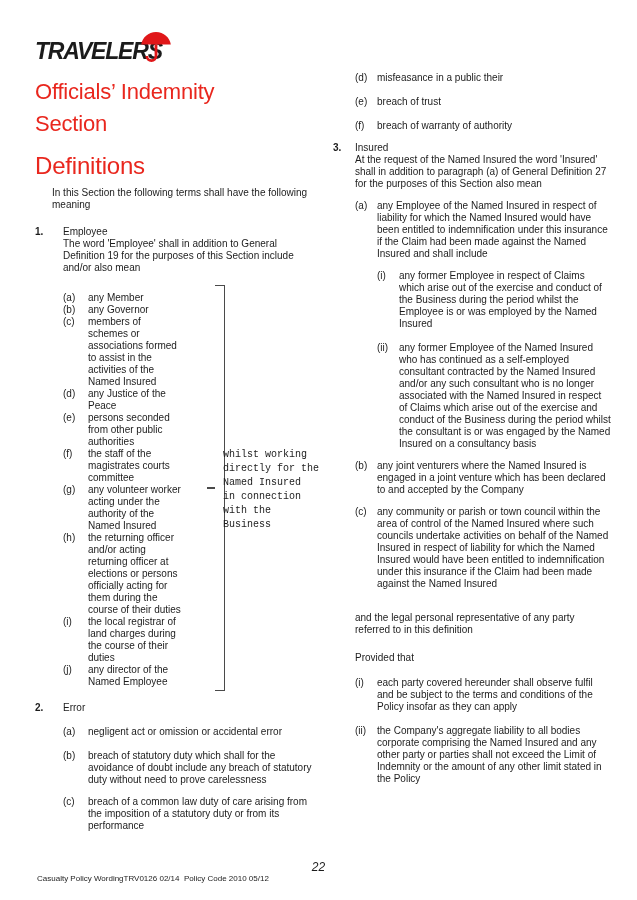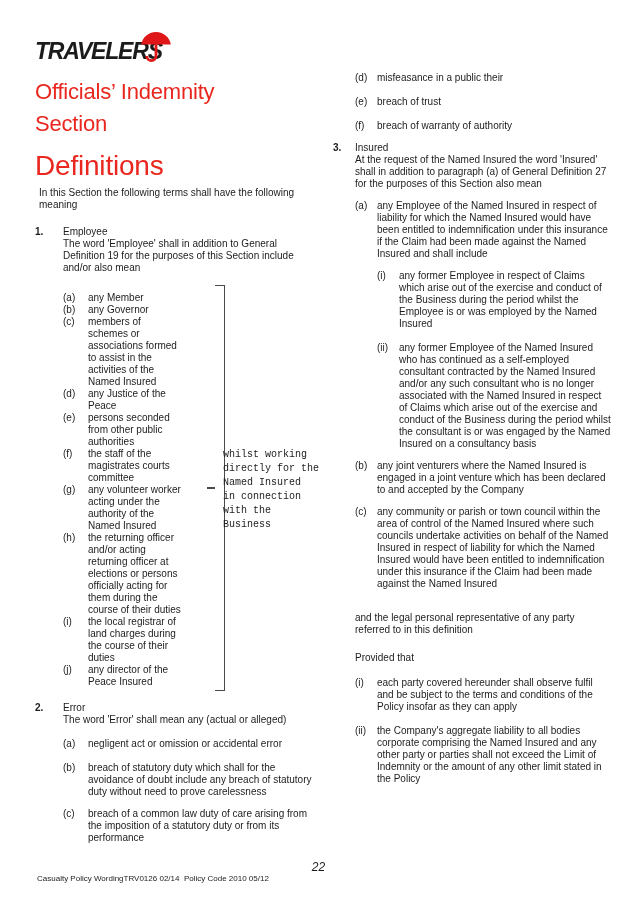--- a/index.html
+++ b/index.html
@@ -19,23 +19,23 @@
   }
   .umbrella { position:absolute; left:104px; top:-9px; }
 
   
   .title {
     margin:11px 0 0 0; color:#e9271e; font-weight:normal;
     font-size:22px; line-height:32px; white-space:pre-line; letter-spacing:-0.2px;
   }
   .subtitle {
     margin:11px 0 0 0; color:#e9271e; font-weight:normal;
-    font-size:28px; line-height:30px; letter-spacing:-0.2px;
-  }
-  .intro { margin:6px 0 0 4px; width:282px; }
+    font-size:24px; line-height:30px; letter-spacing:-0.2px;
+  }
+  .intro { margin:6px 0 0 17px; width:282px; }
 
   
   .sec { display:flex; }
   .sec-left  { margin-top:15px; }
   .sec-left .sec-num  { flex:0 0 28px; font-weight:bold; }
   .sec-right .sec-num { flex:0 0 22px; font-weight:bold; }
   .sec-body { flex:1; min-width:0; }
   .sec-heading { font-weight:normal; }
 
   .row { display:flex; }
@@ -155,41 +155,40 @@
             <div class="row">
                 <span class="lbl">(i)</span>
                 <span class="txt pre">the local registrar of
 land charges during
 the course of their
 duties</span>
               </div>
             <div class="row">
                 <span class="lbl">(j)</span>
                 <span class="txt pre">any director of the
-Peace Insured</span>
+Named Employee</span>
               </div>
           </div>
           <div class="bracket">
             <div class="bracket-nub"></div>
           </div>
           <div class="side-note">whilst working
 directly for the
 Named Insured
 in connection
 with the
 Business</div>
         </div>
       </div>
     </div>
 
     <div class="sec sec-left sec2">
       <div class="sec-num">2.</div>
       <div class="sec-body">
         <div class="sec-heading">Error</div>
-        <div>The word 'Error' shall mean any (actual or alleged)</div>
 
         <div class="row mt12">
             <span class="lbl">(a)</span>
             <span class="txt">negligent act or omission or accidental error</span>
           </div>
         <div class="row mt12">
             <span class="lbl">(b)</span>
             <span class="txt">breach of statutory duty which shall for the avoidance of doubt include any breach of statutory duty without need to prove carelessness</span>
           </div>
         <div class="row mt10">

